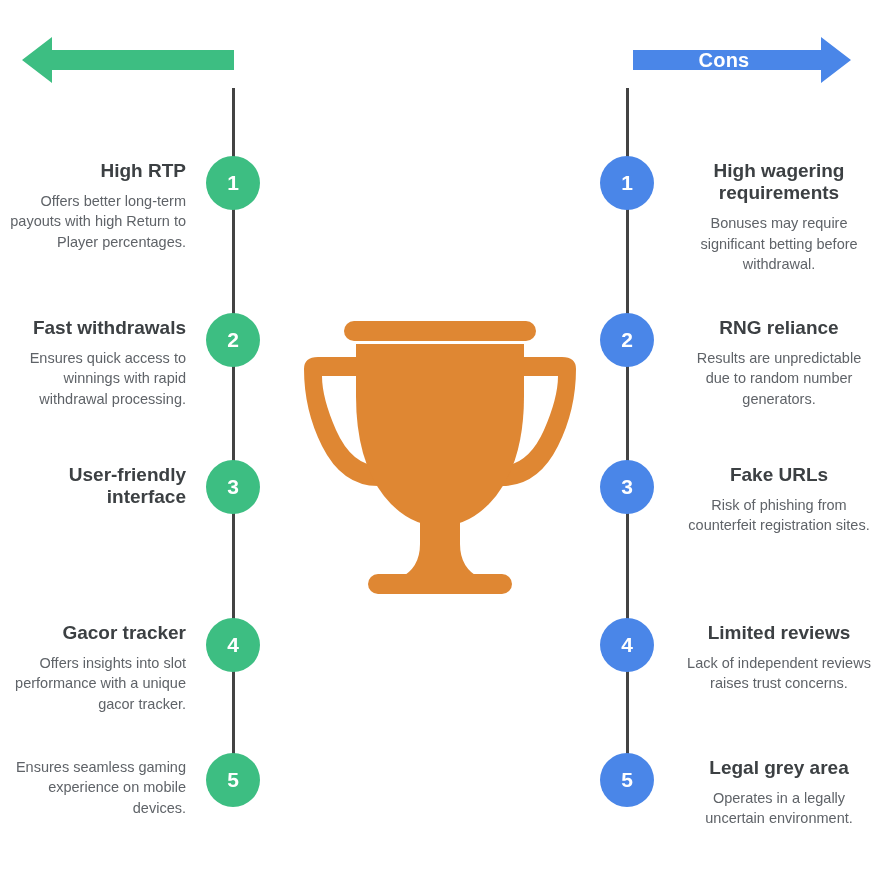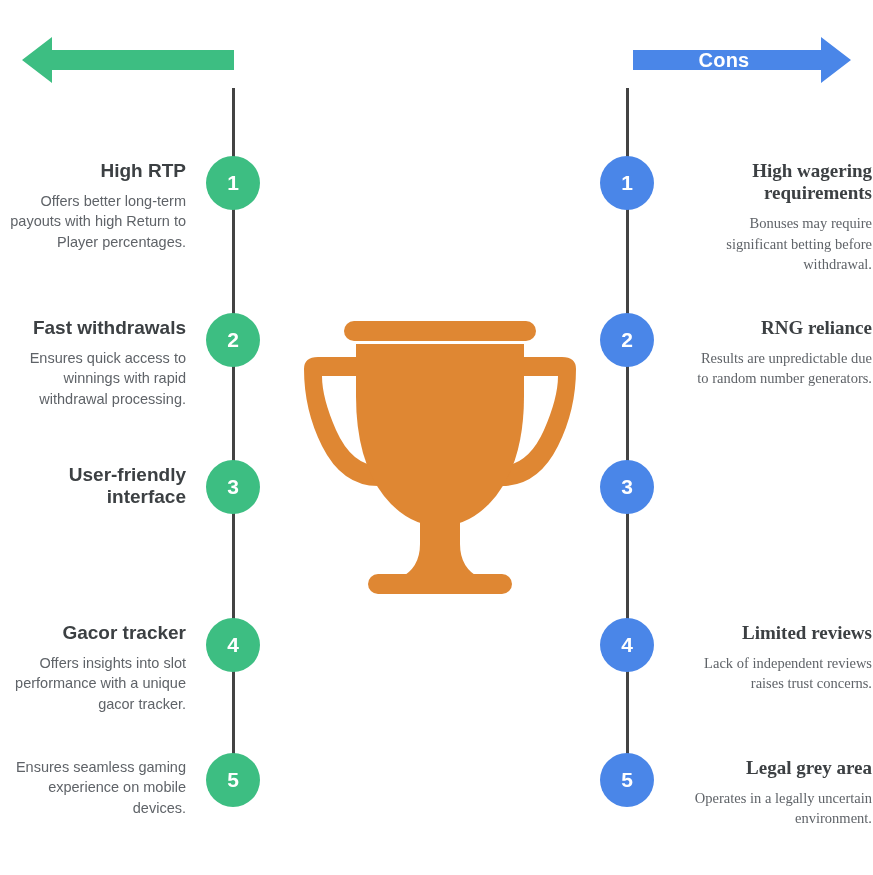--- a/index.html
+++ b/index.html
@@ -78,21 +78,21 @@
     z-index: 3;
   }
   .pros .node { background: #3dbe82; left: 206px; }
   .cons .node { background: #4a86e8; left: 600px; }
 
   .text-block {
     position: absolute;
     width: 186px;
   }
   .pros .text-block { left: 0px; text-align: right; }
-  .cons .text-block { left: 686px; text-align: right; font-family: Liberation Serif, serif; }
+  .cons .text-block { left: 686px; text-align: center; }
 
   .item-title {
     font-size: 19px;
     font-weight: bold;
     color: #3c4043;
     line-height: 1.16;
     margin: 0 0 9px 0;
   }
   .item-desc {
     font-size: 14.5px;
@@ -181,20 +181,22 @@
     <div class="node">2</div>
     <div class="text-block" style="top:4px">
       <p class="item-title">RNG reliance</p>
       <p class="item-desc">Results are unpredictable due to random number generators.</p>
     </div>
   </div>
 
   <div class="row cons" style="top:460px">
     <div class="node">3</div>
     <div class="text-block" style="top:4px">
+      <p class="item-title">Fake URLs</p>
+      <p class="item-desc">Risk of phishing from counterfeit registration sites.</p>
     </div>
   </div>
 
   <div class="row cons" style="top:618px">
     <div class="node">4</div>
     <div class="text-block" style="top:4px">
       <p class="item-title">Limited reviews</p>
       <p class="item-desc">Lack of independent reviews raises trust concerns.</p>
     </div>
   </div>

